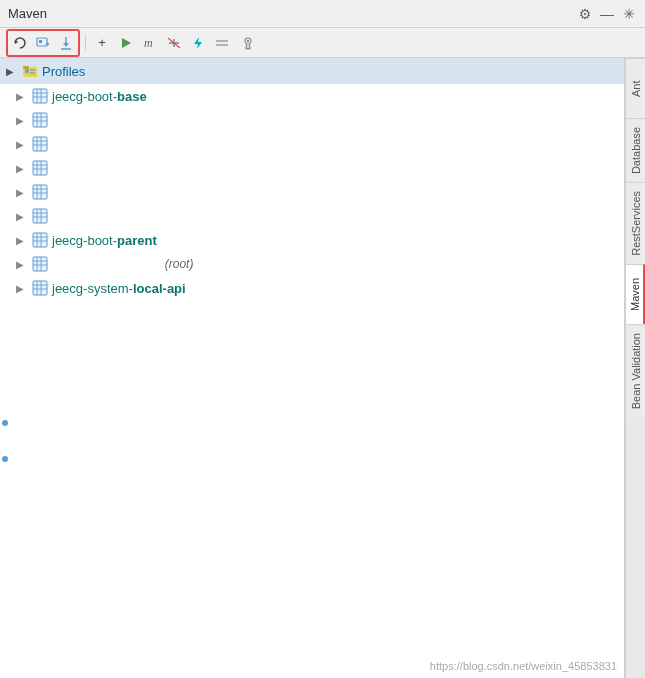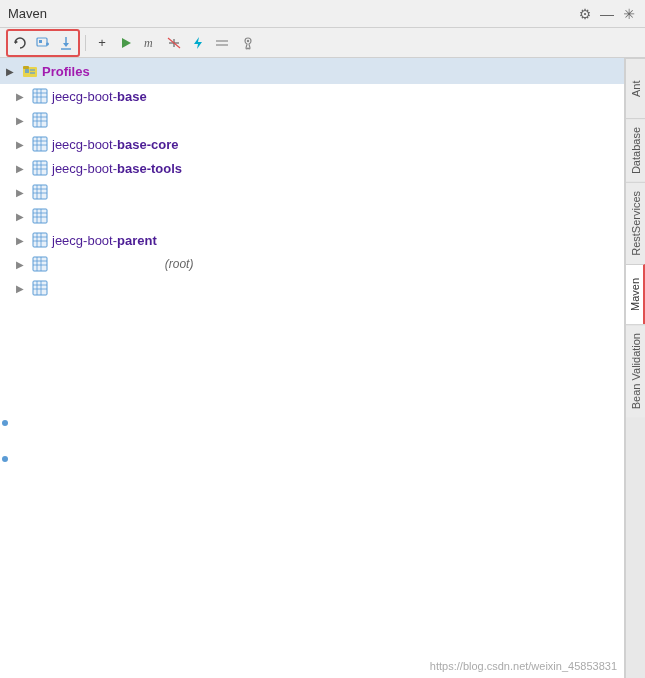--- a/index.html
+++ b/index.html
@@ -105,42 +105,42 @@
       padding: 4px 6px;
       height: 26px;
       gap: 4px;
     }
     .profiles-row .expand-arrow {
       color: #555;
       font-size: 10px;
       width: 12px;
     }
     .profiles-label {
-      font-weight: 700;
-      color: #a21caf;
+      font-weight: 400;
+      color: #0369a1;
       font-size: 13px;
     }
 
     
     .tree-item {
       display: flex;
       align-items: center;
       padding: 3px 6px 3px 16px;
       height: 24px;
       gap: 4px;
       cursor: pointer;
     }
     .expand-arrow {
       color: #888;
       font-size: 10px;
       width: 12px;
       flex-shrink: 0;
     }
     .item-name {
-      color: #4c1d95;
+      color: #0f766e;
       font-size: 13px;
     }
     .item-name .bold-part {
       font-weight: bold;
     }
     .root-label {
       color: #666;
       font-size: 12px;
       font-style: italic;
       margin-left: 4px;
@@ -342,33 +342,31 @@
         <div class="tree-item">
           <span class="expand-arrow">▶</span>
           <svg width="16" height="16" viewBox="0 0 16 16">
     <rect x="1" y="1" width="14" height="14" rx="1" fill="#5b9bd5" opacity="0.15"></rect>
     <rect x="1" y="1" width="14" height="14" rx="1" fill="none" stroke="#5b9bd5" stroke-width="1"></rect>
     <line x1="1" y1="5" x2="15" y2="5" stroke="#5b9bd5" stroke-width="0.8"></line>
     <line x1="1" y1="9" x2="15" y2="9" stroke="#5b9bd5" stroke-width="0.8"></line>
     <line x1="5" y1="1" x2="5" y2="15" stroke="#5b9bd5" stroke-width="0.8"></line>
     <line x1="9" y1="1" x2="9" y2="15" stroke="#5b9bd5" stroke-width="0.8"></line>
   </svg>
-          <span class="item-name"><span style="font-weight: normal;">jeecg-boot-</span><span class="bold-part">base-core</span></span>
-        </div>
-        <div class="tree-item">
-          <span class="expand-arrow">▶</span>
-          <svg width="16" height="16" viewBox="0 0 16 16">
-    <rect x="1" y="1" width="14" height="14" rx="1" fill="#5b9bd5" opacity="0.15"></rect>
-    <rect x="1" y="1" width="14" height="14" rx="1" fill="none" stroke="#5b9bd5" stroke-width="1"></rect>
-    <line x1="1" y1="5" x2="15" y2="5" stroke="#5b9bd5" stroke-width="0.8"></line>
-    <line x1="1" y1="9" x2="15" y2="9" stroke="#5b9bd5" stroke-width="0.8"></line>
-    <line x1="5" y1="1" x2="5" y2="15" stroke="#5b9bd5" stroke-width="0.8"></line>
-    <line x1="9" y1="1" x2="9" y2="15" stroke="#5b9bd5" stroke-width="0.8"></line>
-  </svg>
-          <span class="item-name"><span style="font-weight: normal;">jeecg-boot-</span><span class="bold-part">base-tools</span></span>
+        </div>
+        <div class="tree-item">
+          <span class="expand-arrow">▶</span>
+          <svg width="16" height="16" viewBox="0 0 16 16">
+    <rect x="1" y="1" width="14" height="14" rx="1" fill="#5b9bd5" opacity="0.15"></rect>
+    <rect x="1" y="1" width="14" height="14" rx="1" fill="none" stroke="#5b9bd5" stroke-width="1"></rect>
+    <line x1="1" y1="5" x2="15" y2="5" stroke="#5b9bd5" stroke-width="0.8"></line>
+    <line x1="1" y1="9" x2="15" y2="9" stroke="#5b9bd5" stroke-width="0.8"></line>
+    <line x1="5" y1="1" x2="5" y2="15" stroke="#5b9bd5" stroke-width="0.8"></line>
+    <line x1="9" y1="1" x2="9" y2="15" stroke="#5b9bd5" stroke-width="0.8"></line>
+  </svg>
         </div>
         <div class="tree-item">
           <span class="expand-arrow">▶</span>
           <svg width="16" height="16" viewBox="0 0 16 16">
     <rect x="1" y="1" width="14" height="14" rx="1" fill="#5b9bd5" opacity="0.15"></rect>
     <rect x="1" y="1" width="14" height="14" rx="1" fill="none" stroke="#5b9bd5" stroke-width="1"></rect>
     <line x1="1" y1="5" x2="15" y2="5" stroke="#5b9bd5" stroke-width="0.8"></line>
     <line x1="1" y1="9" x2="15" y2="9" stroke="#5b9bd5" stroke-width="0.8"></line>
     <line x1="5" y1="1" x2="5" y2="15" stroke="#5b9bd5" stroke-width="0.8"></line>
     <line x1="9" y1="1" x2="9" y2="15" stroke="#5b9bd5" stroke-width="0.8"></line>
@@ -412,20 +410,21 @@
         <div class="tree-item">
           <span class="expand-arrow">▶</span>
           <svg width="16" height="16" viewBox="0 0 16 16">
     <rect x="1" y="1" width="14" height="14" rx="1" fill="#5b9bd5" opacity="0.15"></rect>
     <rect x="1" y="1" width="14" height="14" rx="1" fill="none" stroke="#5b9bd5" stroke-width="1"></rect>
     <line x1="1" y1="5" x2="15" y2="5" stroke="#5b9bd5" stroke-width="0.8"></line>
     <line x1="1" y1="9" x2="15" y2="9" stroke="#5b9bd5" stroke-width="0.8"></line>
     <line x1="5" y1="1" x2="5" y2="15" stroke="#5b9bd5" stroke-width="0.8"></line>
     <line x1="9" y1="1" x2="9" y2="15" stroke="#5b9bd5" stroke-width="0.8"></line>
   </svg>
+          <span class="item-name"><span style="font-weight: normal;">jeecg-system-</span><span class="bold-part">local-api</span></span>
         </div>
       </div>
 
     <div class="empty-area" style="height:300px;"></div>
   </div>
 
   <div class="right-sidebar">
     <div class="sidebar-tab">
       <span>Ant</span>
     </div>

